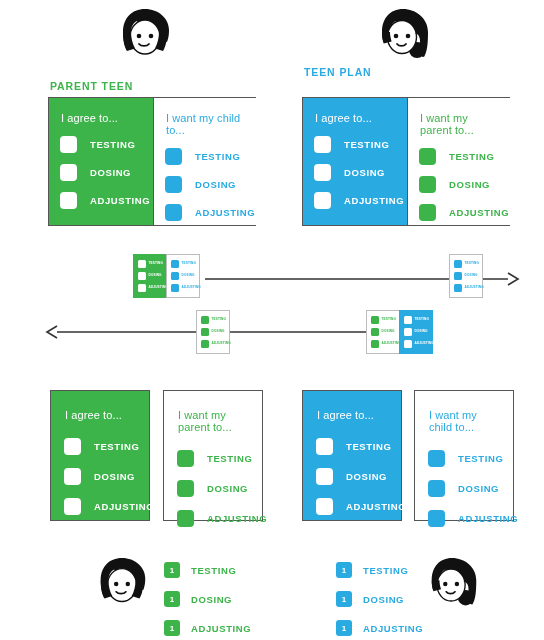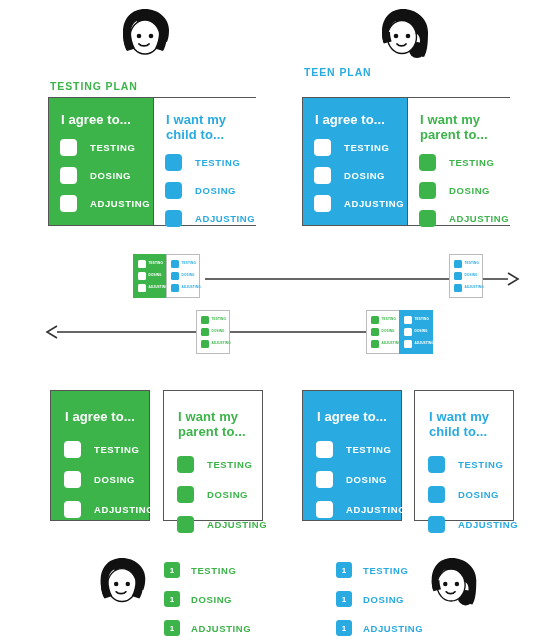--- a/index.html
+++ b/index.html
@@ -39,22 +39,22 @@
     box-sizing:border-box;
     padding:14px 10px 10px 11px;
     position:relative;
   }
   .half.fillgreen{background:#3cb44a;}
   .half.fillblue{background:#29abe2;}
   .half.white{background:#fff;}
   .half.sep{border-left:1px solid #555;}
 
   .half-head{
-    font-size:13px;
-    font-weight:bold;
+    font-size:11px;
+    font-weight:normal;
     margin:0 0 11px 1px;
     letter-spacing:.1px;
   }
   .half-head.onfill{color:#ffffff;}
   .half-head.ongreen{color:#3cb44a;}
   .half-head.onblue{color:#29abe2;}
 
   .row{
     display:flex;
     align-items:center;
@@ -170,21 +170,21 @@
       <path d="M30 3C17 3 9 12.5 9 26c0 4 .5 7.4 1.6 10.4l7.6-2C17.4 32 17 29 17 26c0-5 2-9 6-11 2 6 9 11 18 12 5 .5 7 3.6 7 8 0 5-1 9-3 13l6 3c3-5 4-12 4-25C55 12.5 43 3 30 3z" fill="#111"></path>
       <ellipse cx="29" cy="31" rx="14.5" ry="16.5" fill="#fff" stroke="#111" stroke-width="1.4"></ellipse>
       <path d="M9 26c0 5 .6 8.6 1.8 11.4l7.8-2C17.6 32 17 29 17 26z" fill="#111"></path>
       <path d="M41 27c4 .4 6 3.6 6 8 0 5-1 9-3 13l6 3c3-5 4-12 4-24z" fill="#111"></path>
       <circle cx="23" cy="30" r="2.3" fill="#111"></circle>
       <circle cx="35" cy="30" r="2.3" fill="#111"></circle>
       <path d="M24 38c2 2.6 7 2.6 9 0" stroke="#111" stroke-width="1.8" fill="none" stroke-linecap="round"></path>
     </svg>
   </div>
 
-  <div class="plan-title green" style="left:50px;top:80px;">TESTING PLAN</div>
+  <div class="plan-title green" style="left:50px;top:80px;">PARENT TEEN</div>
   <div class="plan-title blue" style="left:304px;top:66px;">TEEN PLAN</div>
 
   <div class="bigcard" style="left:48px;top:97px;width:208px;height:129px;">
     <div class="half fillgreen" style="width:104px;">
       <div class="half-head onfill">I agree to...</div>
       <div class="row">
         <div class="box white"></div>
         <div class="rlabel onfill">TESTING</div>
       </div>
       <div class="row">

